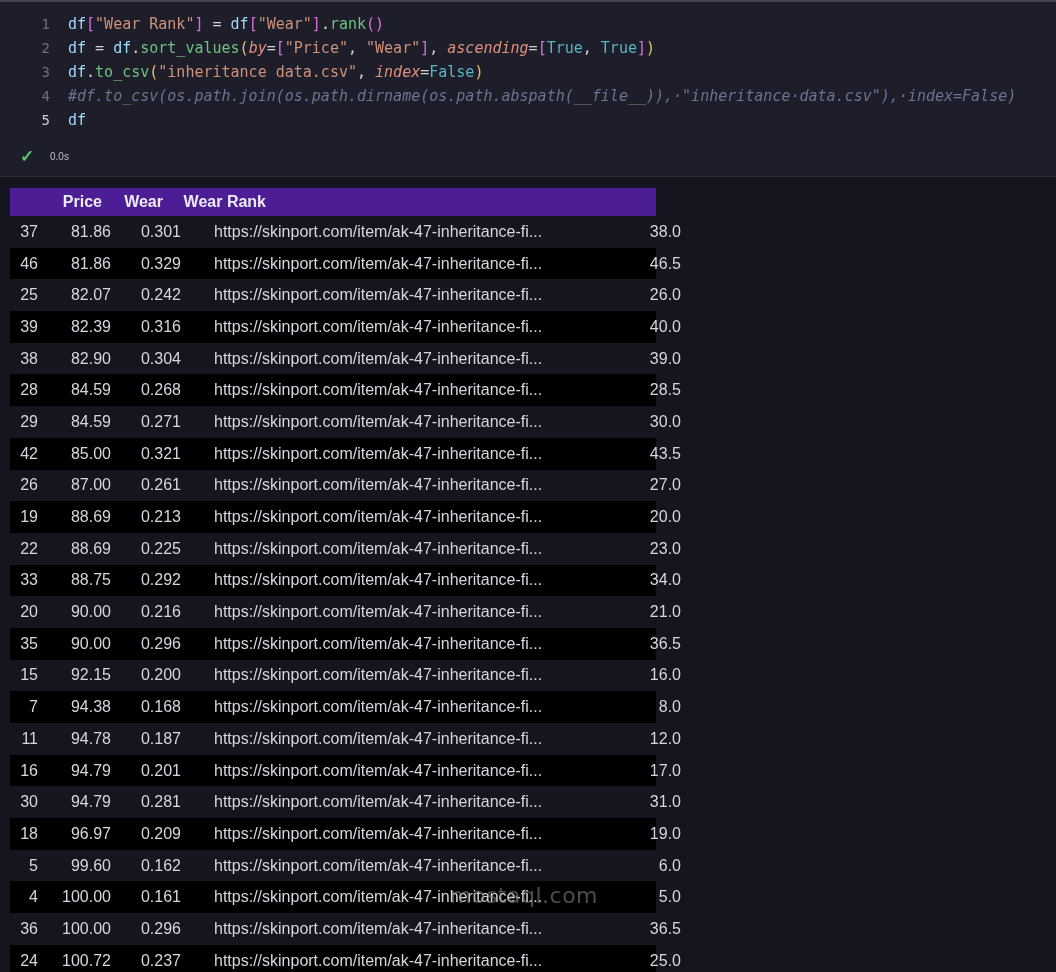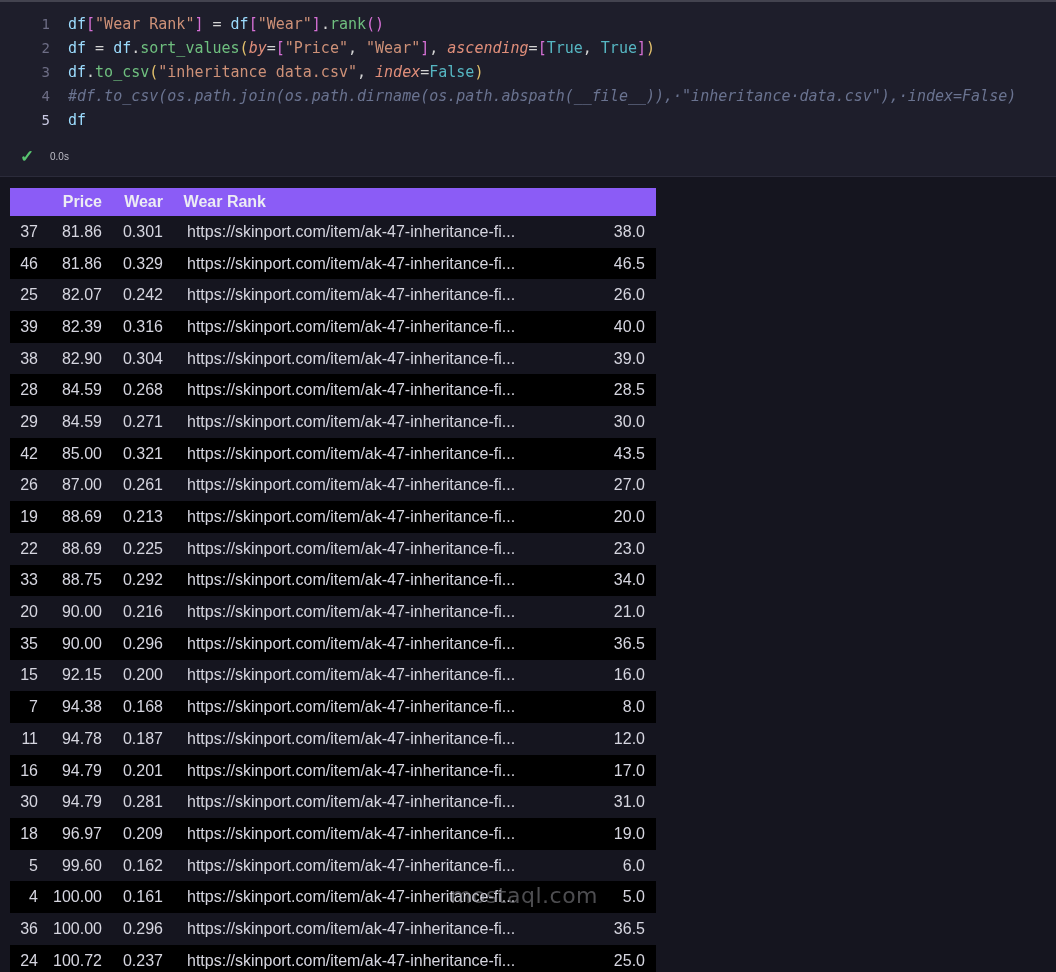--- a/index.html
+++ b/index.html
@@ -28,22 +28,22 @@
   .tok-bg  { color:#e2c06c; }
   .tok-bp  { color:#d670d6; }
   .tok-cm  { color:#6a7390; font-style:italic;margin-top:37px; }
 
   .exec-row { display:flex; align-items:center; margin-top:14px; padding-left:20px; }
   .check { color:#58c470; font-size:17px; font-weight:bold; width:30px; }
   .exec-time { color:#bdbdc7; font-size:10px; }
 
   
   .table-wrap { position:absolute; left:10px; top:188px; width:646px; }
-  .t-header { display:flex; height:28px; background:#8b5cf6; }
-  .t-row    { display:flex; height:31.7px; }
+  .t-header { display:flex; height:28px; background:#4c1d95; }
+  .t-row    { display:flex; height:31.7px;gap:9px; }
   .t-row.stripe { background:#000000; }
   .t-cell, .h-cell { display:flex; align-items:center; font-size:16px; color:#d6d6e0; flex:none; }
   .h-cell { font-weight:bold; color:#ececf4; justify-content:flex-end; }
 
   .c-index { width:34px;  justify-content:flex-end; padding-right:6px; }
   .c-price { width:62px;  justify-content:flex-end; padding-right:4px; }
   .c-wear  { width:62px;  justify-content:flex-end; padding-right:5px; }
   .c-url   { width:380px; justify-content:flex-start; padding-left:19px; }
   .c-rank  { width:108px; justify-content:flex-end; padding-right:11px; }
   .h-url   { width:380px; padding-right:8px; }

